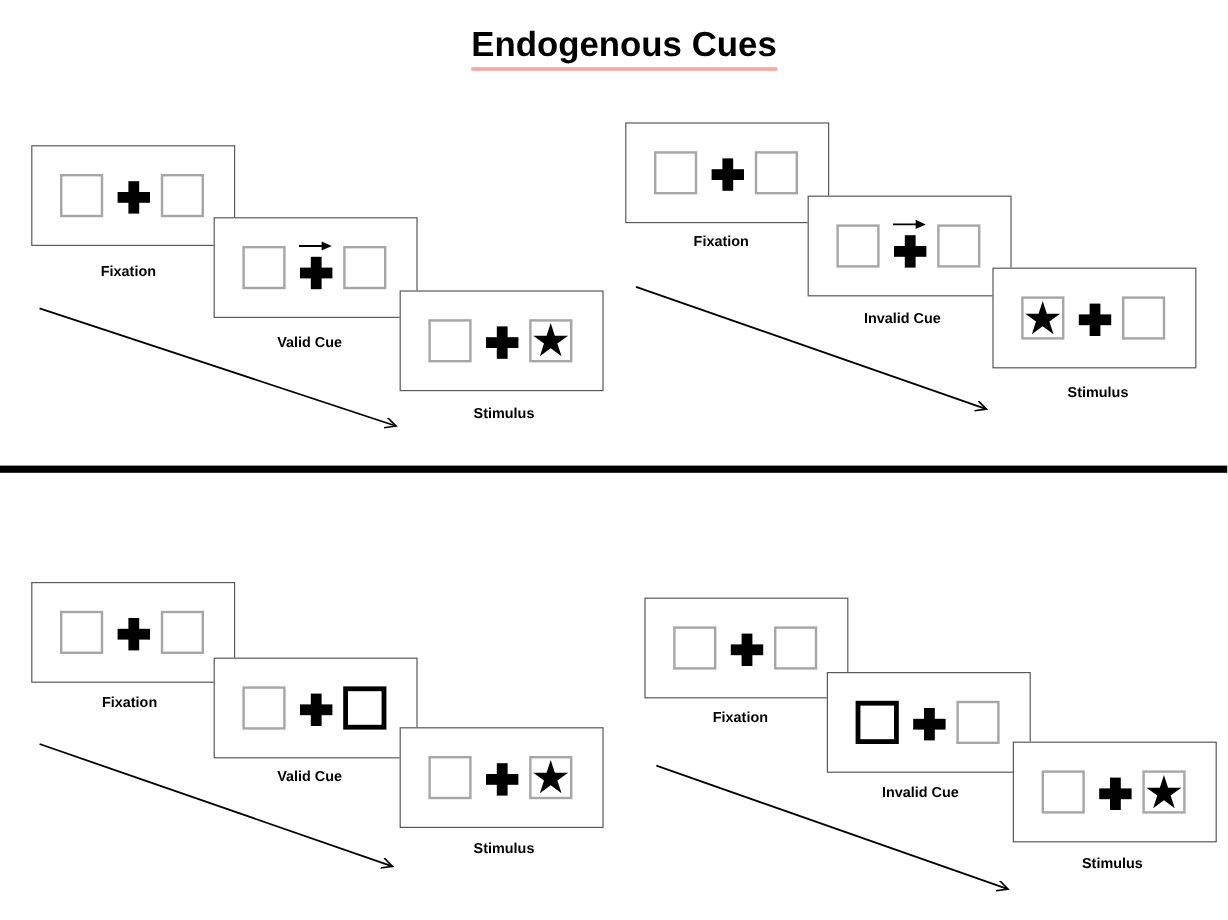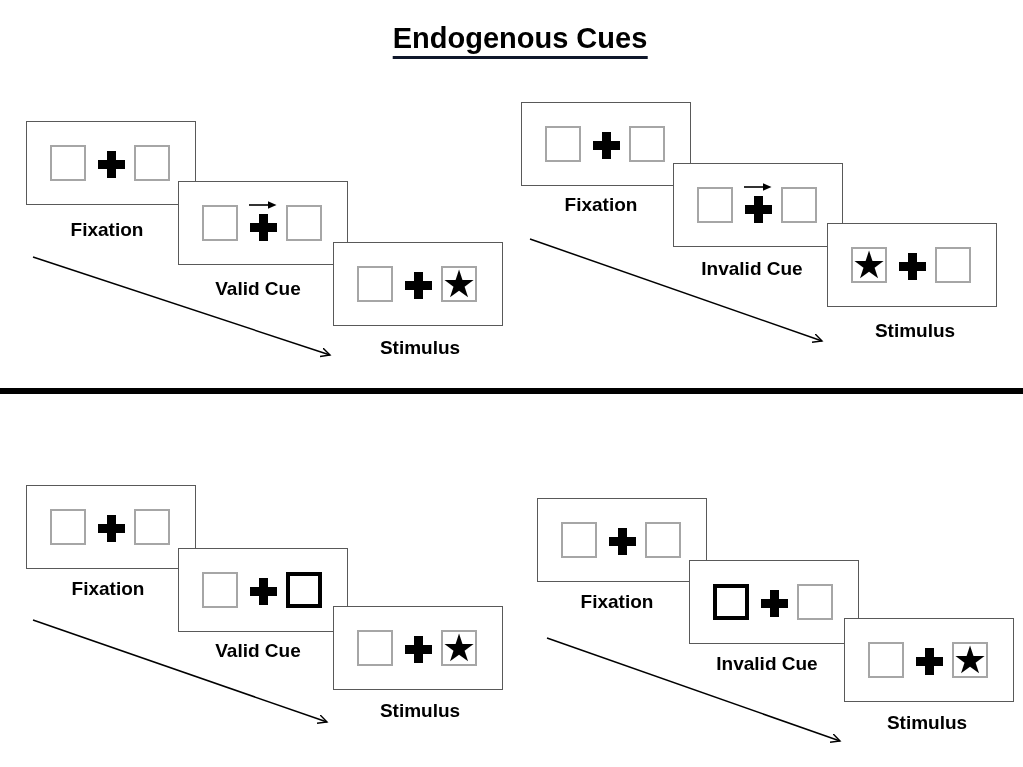--- a/index.html
+++ b/index.html
@@ -1,36 +1,36 @@
 <!DOCTYPE html>
 <html><head>
 <meta charset="utf-8">
 <style>
   html,body{margin:0;padding:0;background:#fff;}
   .canvas{position:relative;width:1023px;height:767px;background:#ffffff;overflow:hidden;
           font-family:"Liberation Sans",sans-serif;color:#000;}
   .title{position:absolute;transform:translateX(-50%);font-size:29px;font-weight:bold;
-         white-space:nowrap;padding-bottom:1px;border-bottom:3px solid #0f172a;}
+         white-space:nowrap;padding-bottom:1px;border-bottom:3px solid #fca5a5;}
   .divider{position:absolute;left:0;top:388px;width:1023px;height:6px;background:#000;}
   .panel{position:absolute;width:170px;height:84px;background:#fff;border:1px solid #595959;
          box-sizing:border-box;}
   .z1{z-index:1}.z2{z-index:2}.z3{z-index:3}
   .box{position:absolute;top:23px;width:36px;height:36px;background:#fff;
        border:2px solid #a6a6a6;box-sizing:border-box;display:flex;
        align-items:center;justify-content:center;overflow:visible;}
   .box.l{left:23px}
   .box.r{left:107px}
   .box.hl{border:4px solid #000;}
   .plus{position:absolute;left:71px;top:29px;width:27px;height:27px;}
   .plus::before{content:"";position:absolute;left:9px;top:0;width:9px;height:27px;background:#000;}
   .plus::after{content:"";position:absolute;left:0;top:9px;width:27px;height:9px;background:#000;}
   .cued .plus{top:32px;}
   .cuearrow{position:absolute;left:70px;top:18px;}
   .star{font-family:"DejaVu Sans",sans-serif;font-size:38px;line-height:36px;color:#000;}
-  .plabel{position:absolute;transform:translateX(-50%);font-size:19px;font-weight:bold;
+  .plabel{position:absolute;transform:translateX(-50%);font-size:12px;font-weight:bold;
           white-space:nowrap;}
   .arrows{position:absolute;left:0;top:0;z-index:4;pointer-events:none;}
 </style>
 </head>
 <body>
 
 <div class="canvas">
 
   <div class="title" style="left:520px;top:22px;">Endogenous Cues</div>
 

